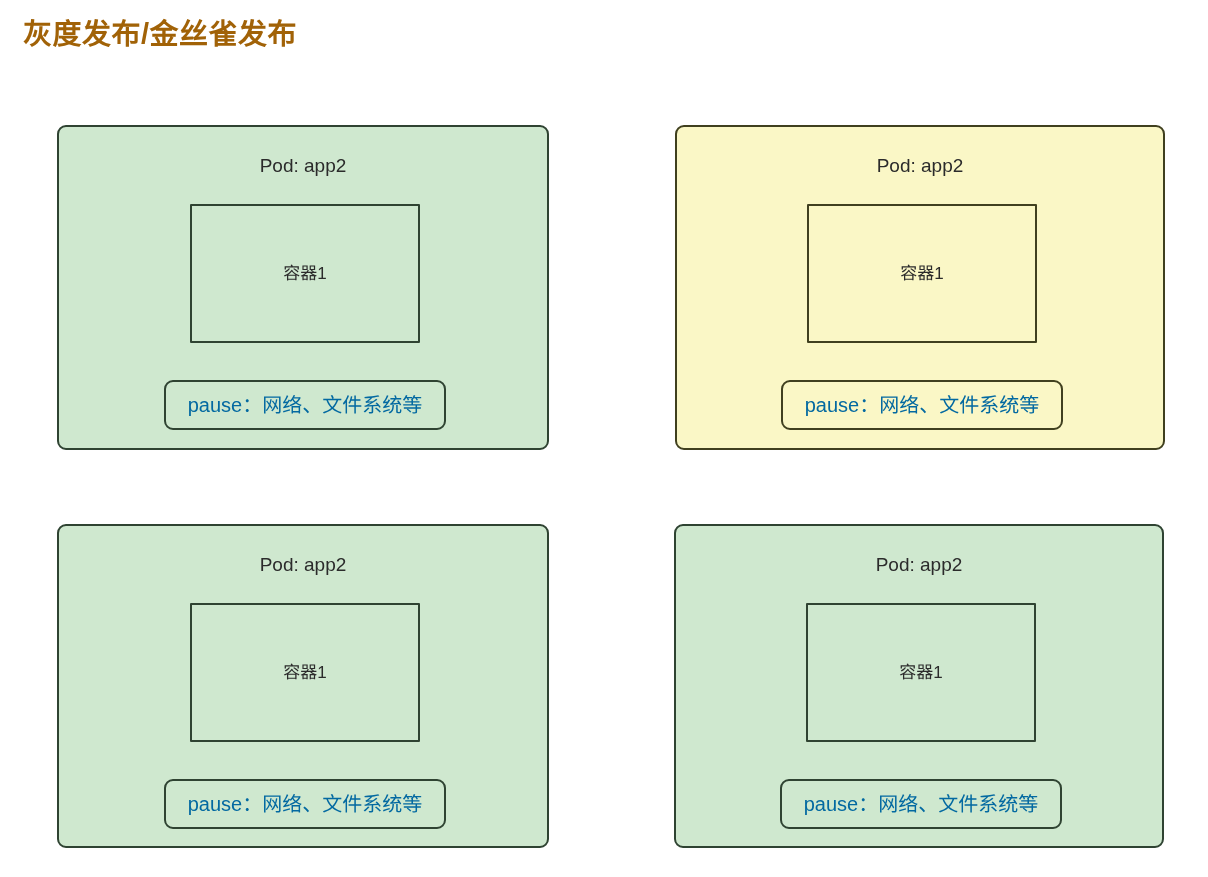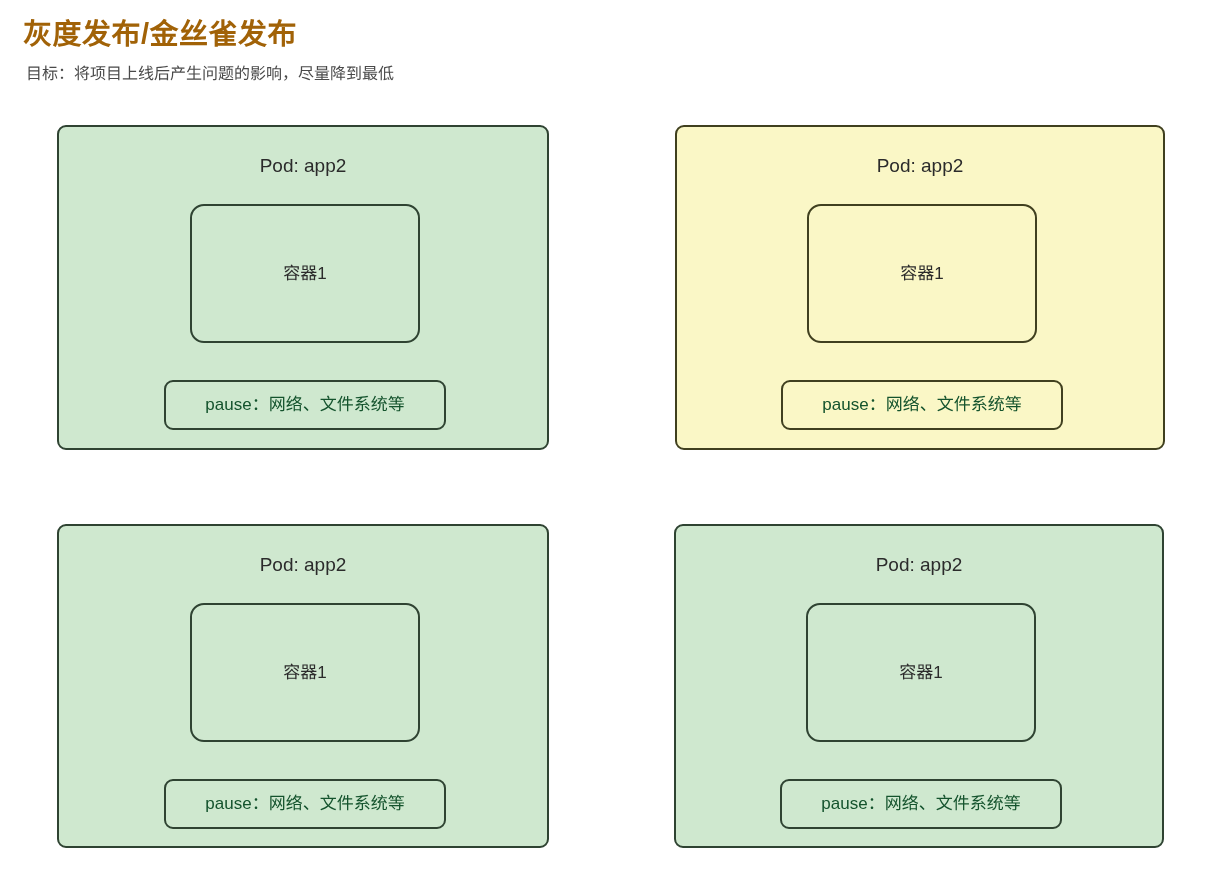--- a/index.html
+++ b/index.html
@@ -77,21 +77,21 @@
     font-size: 19px;
     line-height: 24px;
     color: #2b2b2b;
     white-space: nowrap;
   }
 
   
   .container-box {
     position: absolute;
     box-sizing: border-box;
-    border-radius: 14px;
+    border-radius: 1px;
     border-style: solid;
     border-width: 2px;
     display: flex;
     align-items: center;
     justify-content: center;
   }
   .green .container-box {
     border-color: #2f4332;
     background: transparent;
   }
@@ -113,34 +113,33 @@
     border-radius: 9px;
     border-style: solid;
     border-width: 2px;
     display: flex;
     align-items: center;
     justify-content: center;
   }
   .green .pause-box { border-color: #2f4332; }
   .yellow .pause-box { border-color: #40401f; }
   .pause-label {
-    font-size: 17px;
+    font-size: 20px;
     line-height: 22px;
-    color: #14532d;
+    color: #0369a1;
     white-space: nowrap;
   }
 
   
 </style>
 </head>
 <body>
 
 <header class="page-header">
   <h1 class="page-title">灰度发布/金丝雀发布</h1>
-  <p class="page-subtitle">目标：将项目上线后产生问题的影响，尽量降到最低</p>
 </header>
 
 <main class="diagram">
 
   <section class="pod green" style="left: 57px; top: 125px; width: 492px; height: 325px;">
     <div class="pod-title">Pod: app2</div>
     <div class="container-box" style="left: 131px; top: 77px; width: 230px; height: 139px;">
       <span class="container-label">容器1</span>
     </div>
     <div class="pause-box" style="left: 105px; top: 253px; width: 282px; height: 50px;">

